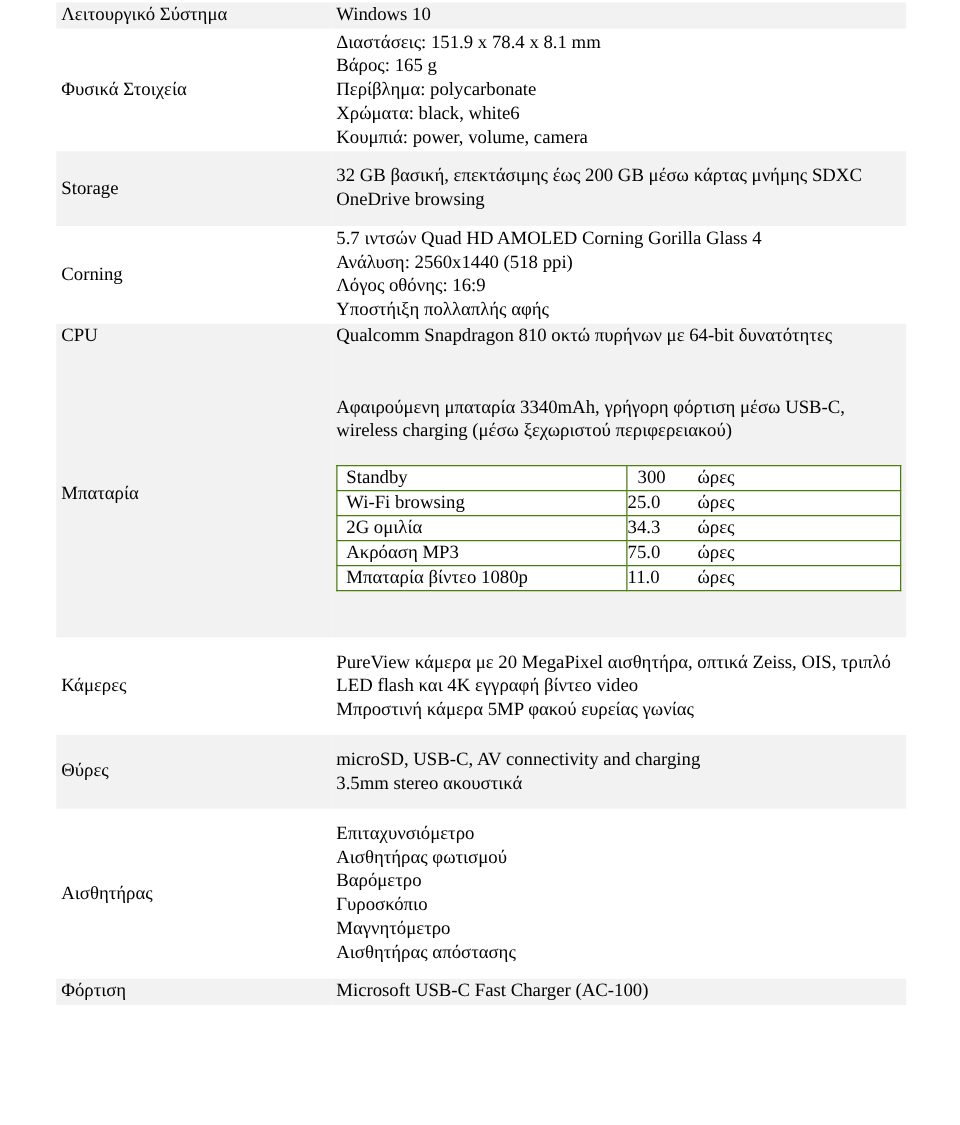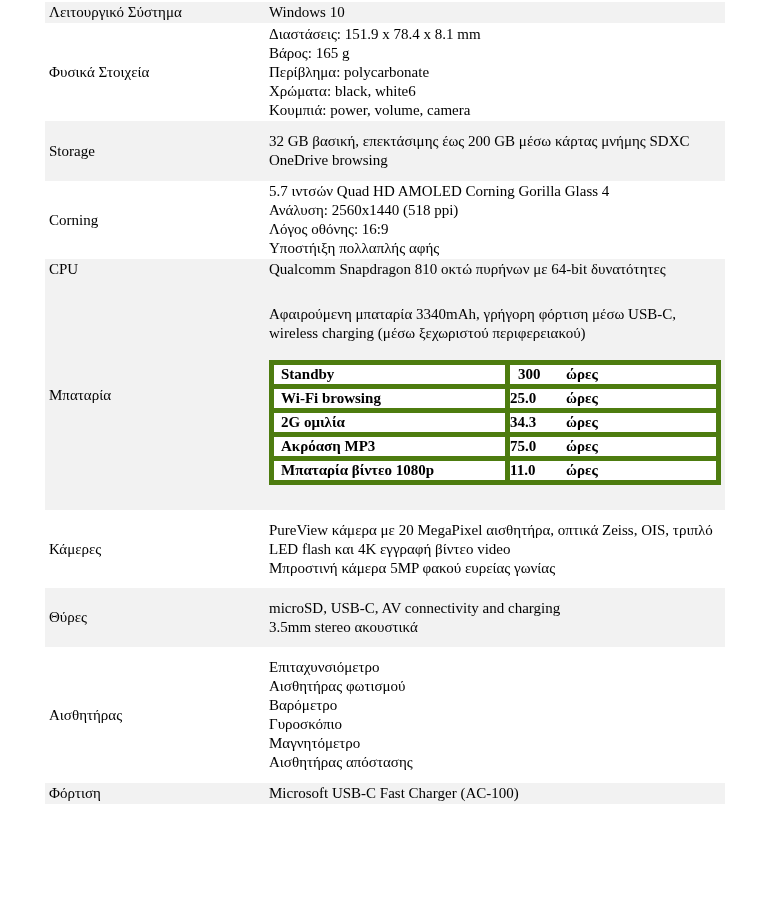--- a/index.html
+++ b/index.html
@@ -5,21 +5,21 @@
   html, body { margin:0; padding:0; background:#ffffff; }
   body { width:768px; height:900px; overflow:hidden; font-family:"Liberation Serif","DejaVu Serif",serif; font-size:15px; color:#000; line-height:19px; }
   .spec { position:absolute; left:45px; top:2px; width:680px; border-collapse:collapse; }
   .spec td { vertical-align:middle; padding:0 0 0 4px; }
   .spec td.k { width:216px; }
   .spec tr.g { background:#f2f2f2; }
   .spec tr.w { background:#ffffff; }
   .line { display:block; white-space:nowrap; }
   .wrap { white-space:normal; }
   .bat { border-collapse:collapse; width:452px; margin:0 0 0 0; background:#fff; }
-  .bat td { border:5px solid #4d7c0f; padding:0 0 0 7px; height:19px; line-height:19px;font-weight:bold; }
+  .bat td { border:1px solid #4d7c0f; padding:0 0 0 7px; height:19px; line-height:19px; }
   .bat td.n { width:224px; }
   .bat td.v { text-align:left; padding-left:0; white-space:pre; }
   .bat .num { display:inline-block; width:48px; text-align:left; }
   .bat .num.left { text-align:left; padding-left:8px; width:40px; }
   .bat .unit { display:inline-block; padding-left:8px; }
 </style>
 </head>
 <body>
 
 <table class="spec">

